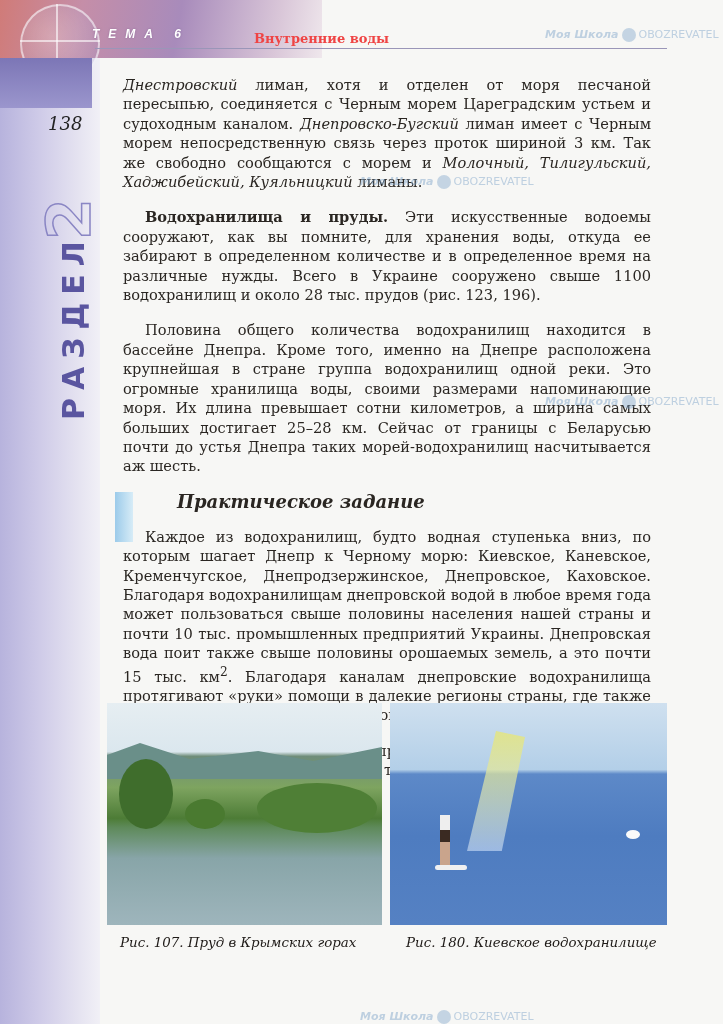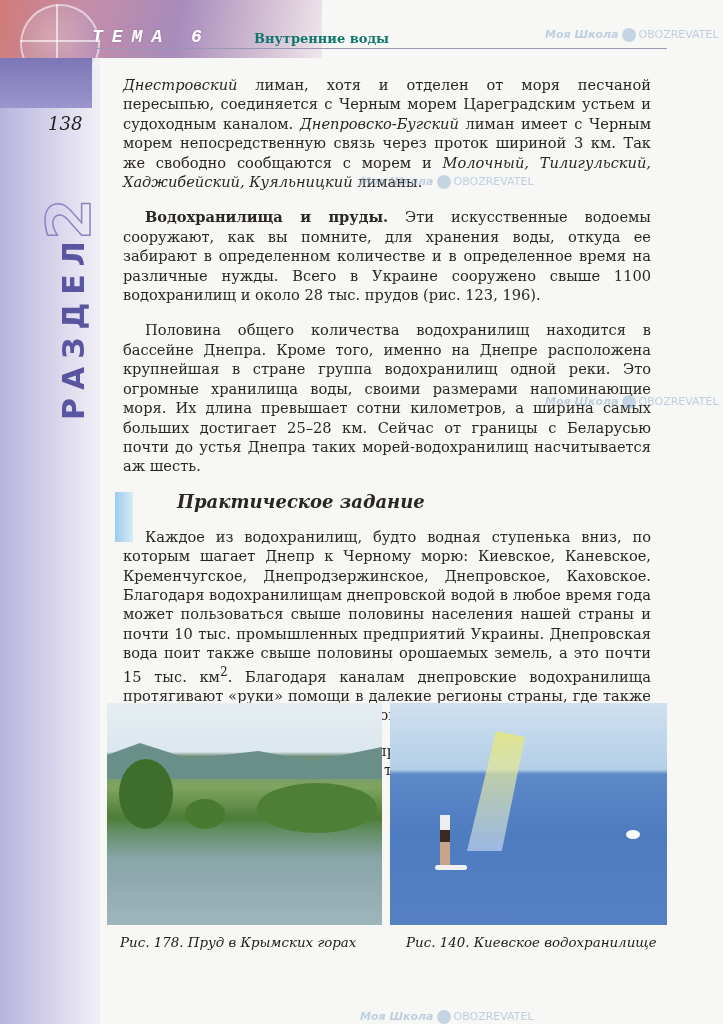--- a/index.html
+++ b/index.html
@@ -27,27 +27,27 @@
   }
   .header-band .globe::after {
     content:""; position:absolute; top:-2px; bottom:-2px; left:34px; width:2px; background:rgba(255,255,255,0.6);
   }
   .left-notch {
     position:absolute; left:0; top:58px; width:92px; height:50px;
     background:linear-gradient(180deg,#7c76b6 0%, #9b96cd 100%);
   }
   .topic-label {
     position:absolute; left:92px; top:27px;
-    font-family:Liberation Mono, monospace; font-style:italic; font-weight:bold;
-    font-size:18px; letter-spacing:9px; color:#ffffff;
+    font-family:Liberation Sans, sans-serif; font-style:italic; font-weight:bold;
+    font-size:12px; letter-spacing:9px; color:#ffffff;
     text-shadow:0 0 2px rgba(120,90,140,0.6);
   }
   .topic-title {
     position:absolute; left:254px; top:31px;
-    font-weight:bold; font-size:13px; color:#0f766e;
+    font-weight:bold; font-size:13px; color:#ef4444;
   }
   .header-rule {
     position:absolute; left:95px; top:48px; width:572px; height:1px; background:#9a96b8;
   }
   .page-number {
     position:absolute; left:48px; top:113px;
     font-size:18px; color:#222;font-style:italic;
   }
   .section-vertical {
     position:absolute; left:56px; top:420px;
@@ -173,20 +173,20 @@
   </div>
   <div class="photo photo-sea">
     <div class="sail"></div>
     <div class="surfer"></div>
     <div class="board"></div>
     <div class="buoy"></div>
   </div>
 </div>
 
 <div class="captions">
-  <span class="cap-1">Рис. 178. Пруд в Крымских горах</span>
-  <span class="cap-2">Рис. 140. Киевское водохранилище</span>
+  <span class="cap-1">Рис. 107. Пруд в Крымских горах</span>
+  <span class="cap-2">Рис. 180. Киевское водохранилище</span>
 </div>
 
 <div class="watermark" style="left:545px;top:8px;"><span class="ms">Моя Школа</span><span class="logo"></span><span>OBOZREVATEL</span></div>
 <div class="watermark" style="left:360px;top:155px;"><span class="ms">Моя Школа</span><span class="logo"></span><span>OBOZREVATEL</span></div>
 <div class="watermark" style="left:545px;top:375px;"><span class="ms">Моя Школа</span><span class="logo"></span><span>OBOZREVATEL</span></div>
 <div class="watermark" style="left:360px;top:990px;"><span class="ms">Моя Школа</span><span class="logo"></span><span>OBOZREVATEL</span></div>
 
 </body></html>

